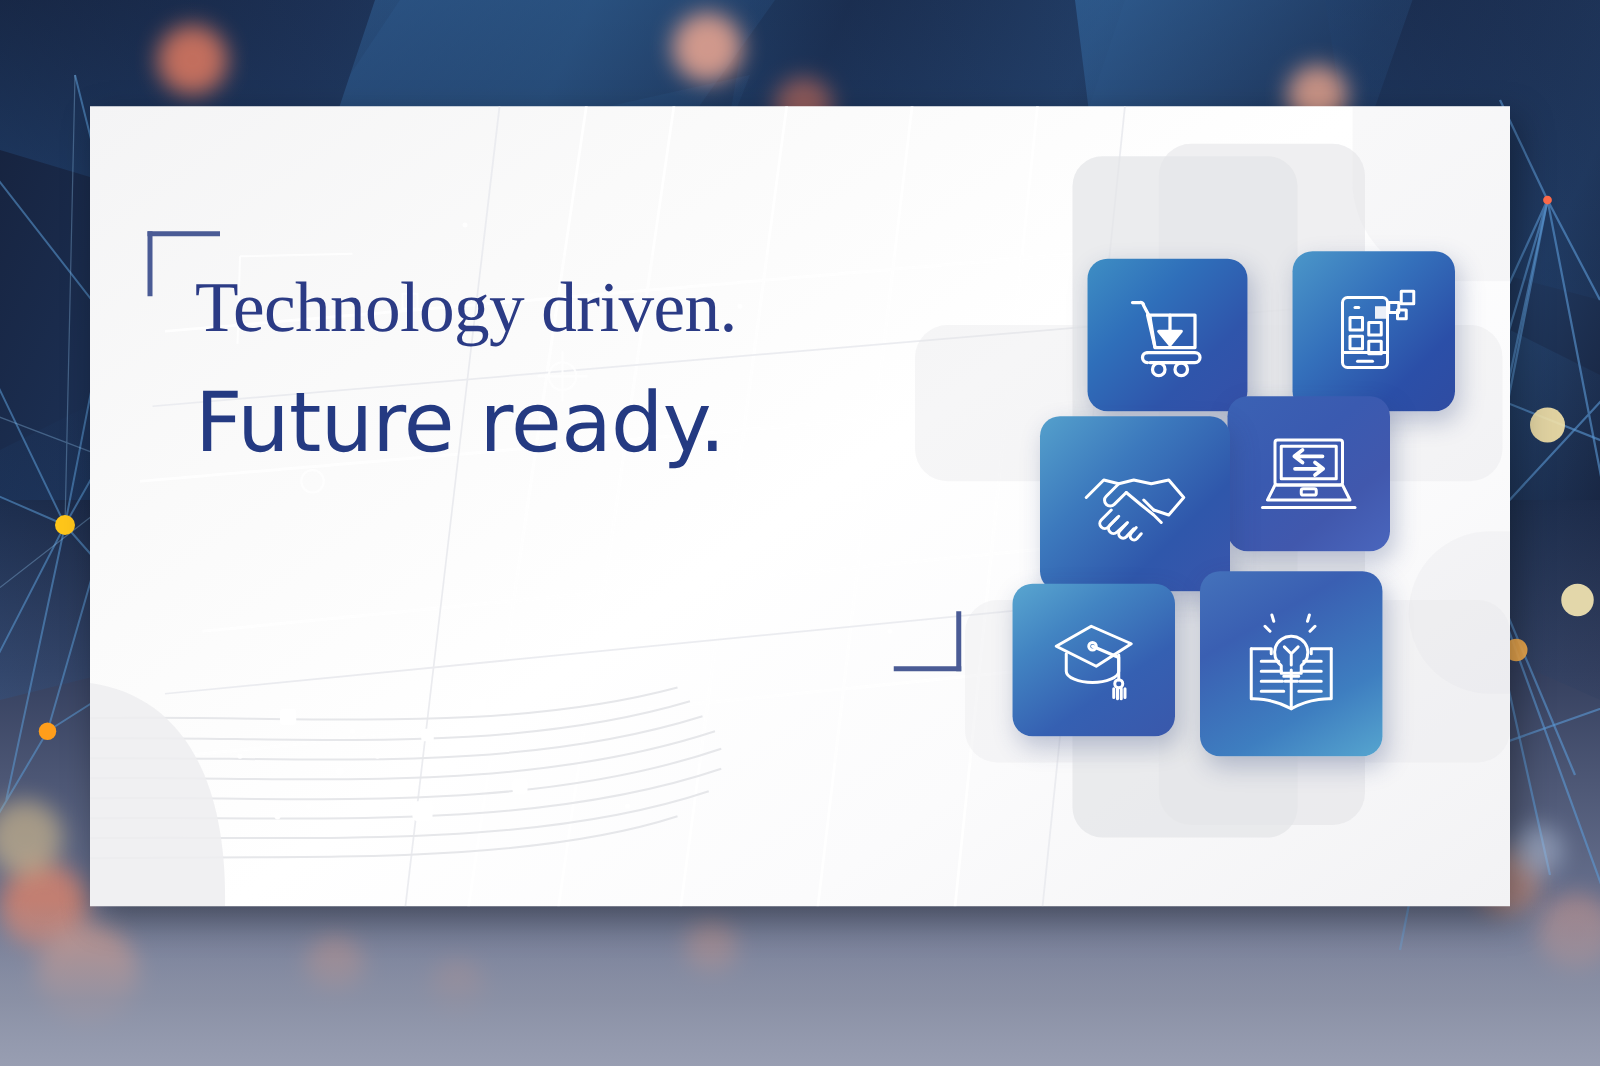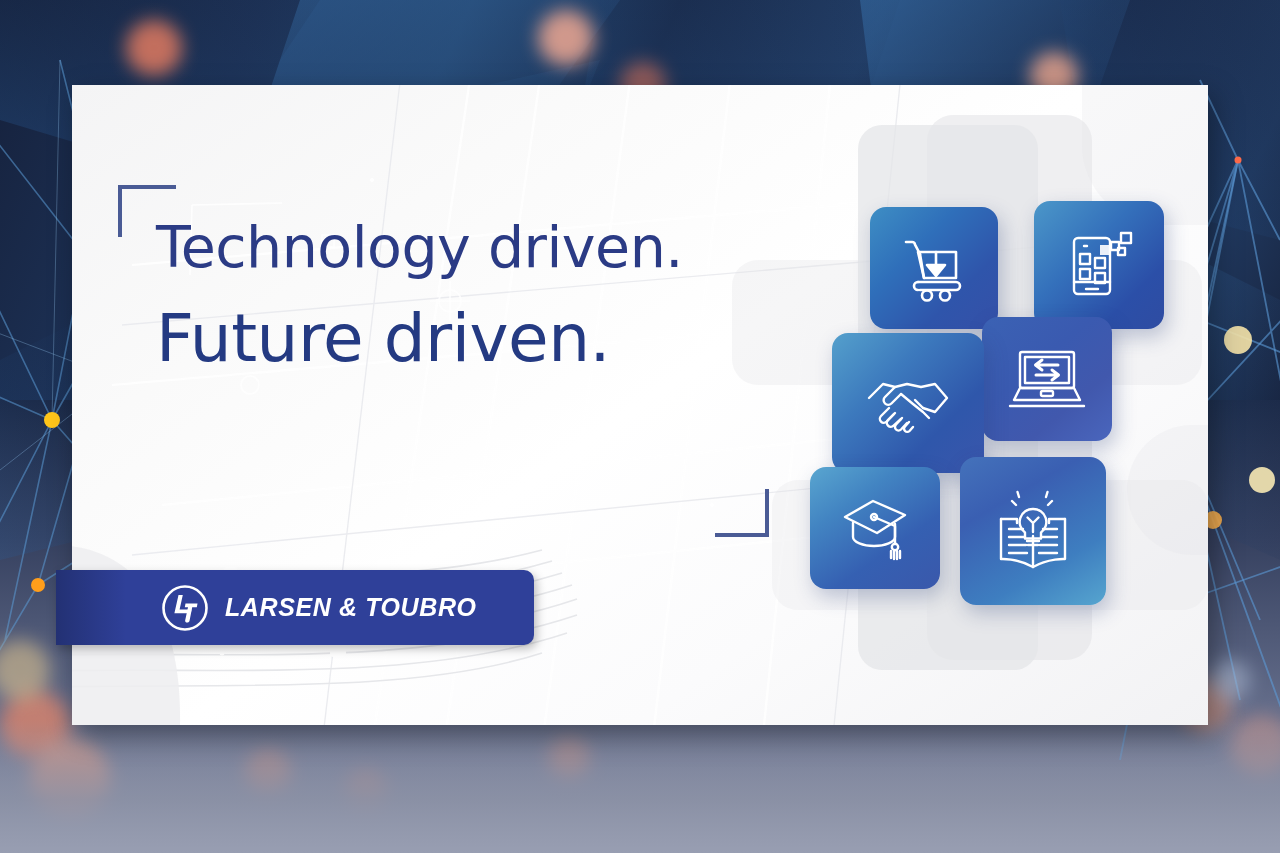--- a/index.html
+++ b/index.html
@@ -63,21 +63,21 @@
     left:156px; top:208px;
     color:#27377e;
   }
   .h-line {
     display:block;
     font-family: "DejaVu Sans", sans-serif;
     font-weight: 400;
     letter-spacing: -0.5px;
     white-space: nowrap;
   }
-  .h1 { font-size: 57px; line-height: 88px; color:#2b3b85; }
+  .h1 { font-size: 57px; line-height: 88px; color:#2b3b85;font-family:Liberation Serif, serif; }
   .h2 { font-size: 57px; line-height: 88px; color:#2b3b85; }
   .h3 { font-size: 66px; line-height: 96px; color:#243a82; font-weight:500; }
 
   
   .bracket { position:absolute; }
   .bracket span { position:absolute; background:#4a5b95; display:block; }
 
   
   .logobar {
     position:absolute;
@@ -379,28 +379,18 @@
       <span style="left:0;top:0;width:58px;height:4px;"></span>
       <span style="left:0;top:0;width:4px;height:52px;"></span>
     </div>
     <div class="bracket" style="left:643px;top:404px;width:54px;height:48px;">
       <span style="right:0;top:0;width:4px;height:48px;"></span>
       <span style="left:0;bottom:0;width:54px;height:4px;"></span>
     </div>
 
     <div class="headline" style="left:84px;top:118px;">
       <span class="h-line h1">Technology driven.</span>
-      <span class="h-line h3">Future driven.</span>
+      <span class="h-line h3">Future ready.</span>
     </div>
   </div>
 
-  <div class="logobar">
-    <span class="logo-mark">
-      <svg width="48" height="48" viewBox="0 0 48 48">
-        <circle cx="24" cy="24" r="21.5" fill="none" stroke="#ffffff" stroke-width="2.6"></circle>
-        <path d="M17.5 11 L21.8 11 L18.6 25.4 L30.5 25.4 L29.8 29.2 L13.4 29.2 Z" fill="#ffffff"></path>
-        <path d="M24.5 19.5 L36.5 19.5 L35.8 23.2 L31.2 23.2 L28.6 36.5 C28.2 38.4 26.6 39 25.2 38.4 C24.3 38 24 37.2 24.2 36.2 L27 23.2 L23.8 23.2 Z" fill="#ffffff"></path>
-      </svg>
-    </span>
-    <span class="logo-text">LARSEN &amp; TOUBRO</span>
-  </div>
 
 </div>
 
 </body></html>

